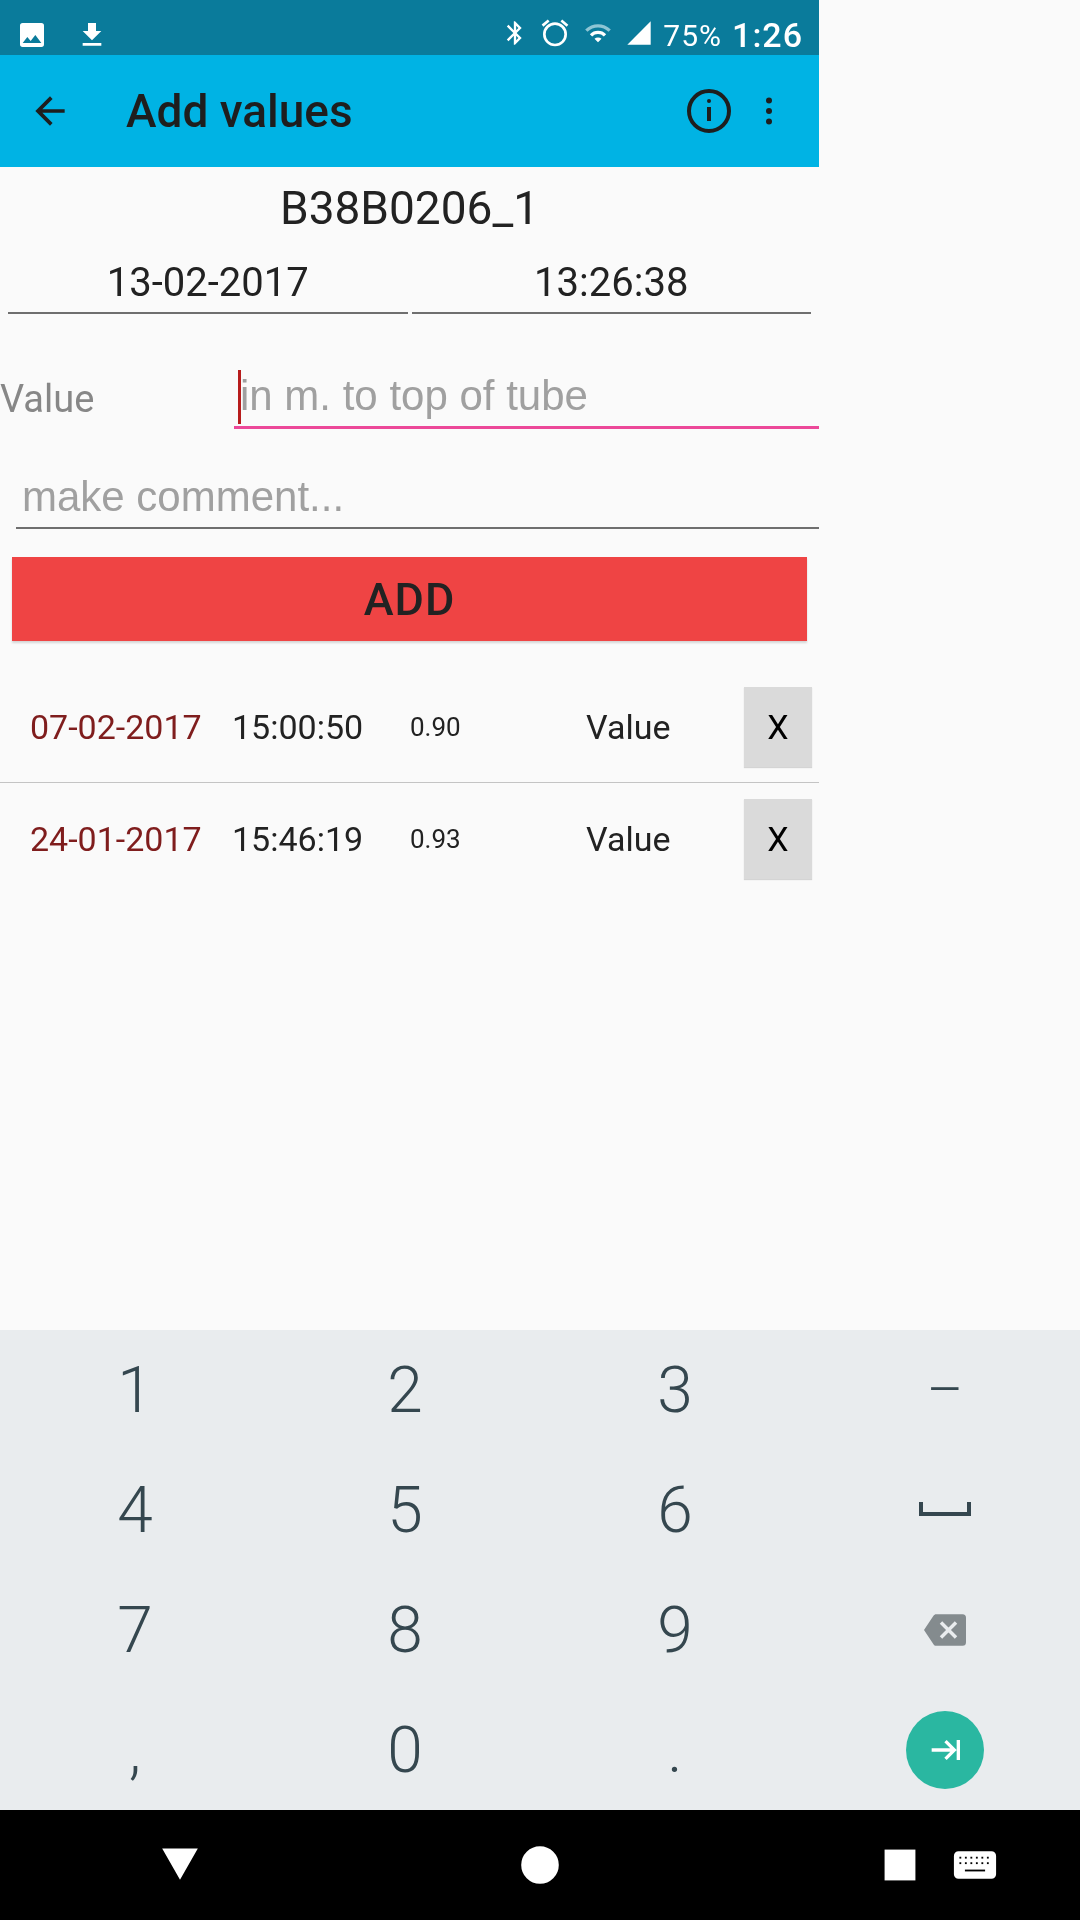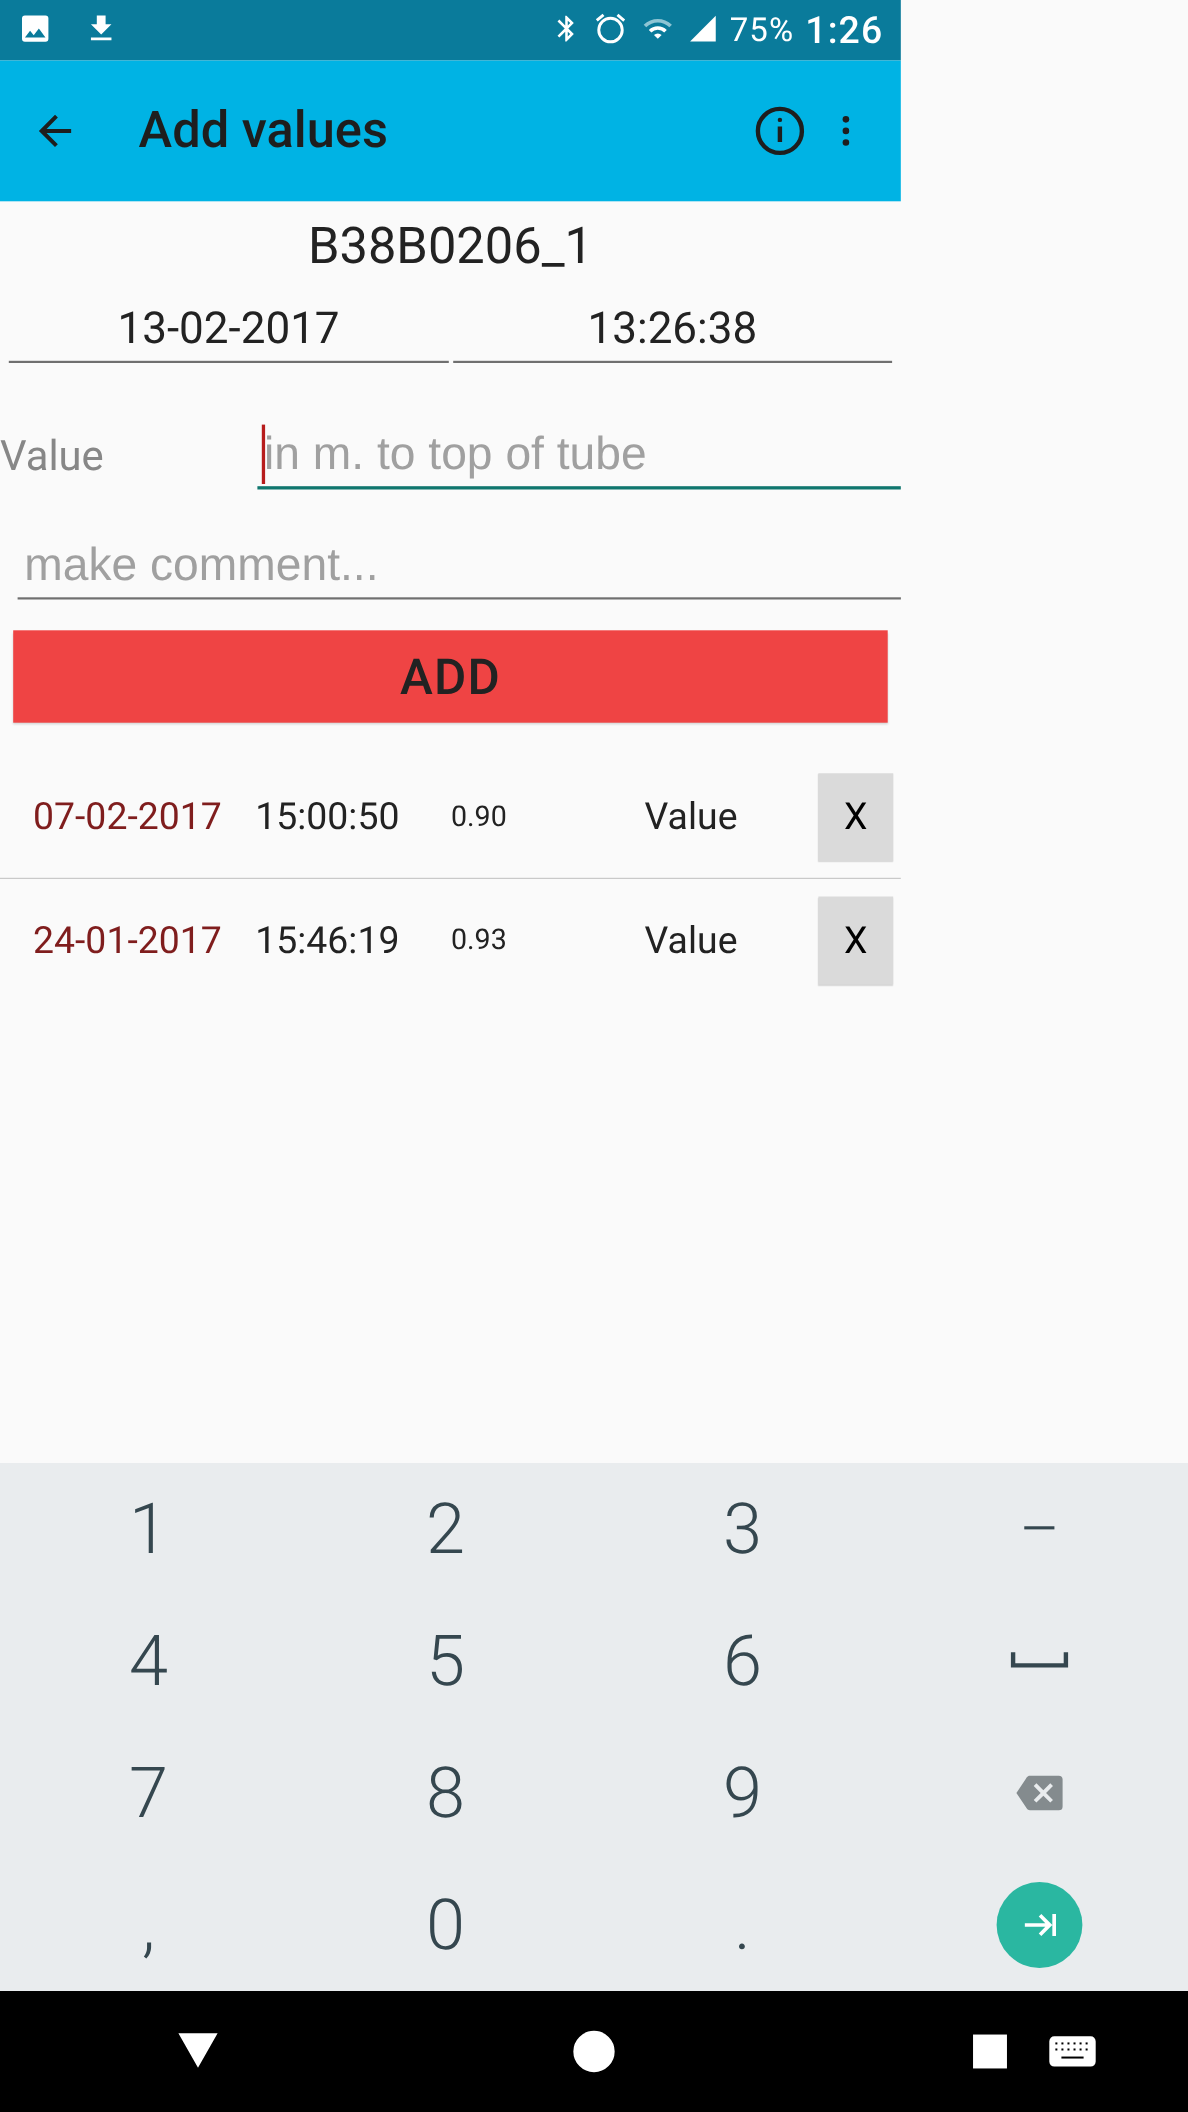--- a/index.html
+++ b/index.html
@@ -1,42 +1,42 @@
 <!DOCTYPE html>
 <html><head>
 <meta charset="utf-8">
 <style>
   * { box-sizing: border-box; margin: 0; padding: 0; }
   html, body { width: 819px; height: 1456px; font-family: Roboto, Arial, sans-serif; overflow: hidden; background: #fafafa; }
 
   
-  .status-bar { height: 55px; background: #0a7b9b; display: flex; align-items: center; justify-content: space-between; padding: 0 16px; color: #fff; gap: 16px; }
+  .status-bar { height: 55px; background: #0a7b9b; display: flex; align-items: flex-end; justify-content: space-between; padding: 0 16px; color: #fff; gap: 16px; }
   .status-left { display: flex; gap: 28px; align-items: center; }
   .status-right { display: flex; gap: 10px; align-items: center; }
   .status-right svg, .status-left svg { fill: #fff; }
   .status-batt { font-size: 30px; font-weight: 400; letter-spacing: 1px; }
   .status-time { font-size: 34px; font-weight: 500; letter-spacing: 1px; }
 
   
-  .app-bar { height: 128px; background: #00b3e4; display: flex; align-items: center; padding: 0 20px; color: #161616; }
+  .app-bar { height: 112px; background: #00b3e4; display: flex; align-items: center; padding: 0 20px; color: #161616; }
   .app-back { width: 60px; display: flex; align-items: center; justify-content: center; }
   .app-title { font-size: 46px; font-weight: 500; margin-left: 46px; flex: 1; color: #1e1e1e; }
   .app-info, .app-overflow { width: 60px; display: flex; align-items: center; justify-content: center; }
 
   
   .main { padding: 0; }
   .record-id { text-align: center; font-size: 46px; font-weight: 400; color: #222; padding: 14px 0 24px; }
 
   .datetime-row { display: flex; gap: 4px; padding: 0 8px; align-items: flex-end; }
   .dt-field { flex: 1; border-bottom: 2px solid #6f6f6f; text-align: center; font-size: 40px; padding-bottom: 6px; color: #222; }
 
   .field-row { display: flex; align-items: flex-end; padding: 0 0 0 0; margin-top: 54px; }
   .field-label { width: 234px; font-size: 38px; color: #878787; padding-left: 0; padding-bottom: 8px; }
   .field-input-wrap { flex: 1; position: relative; }
-  .field-input { width: 100%; border: none; border-bottom: 3px solid #0f766e; font-size: 42px; color: #222; padding: 4px 0 6px 6px; background: transparent; outline: none; }
+  .field-input { width: 100%; border: none; border-bottom: 3px solid #ec4899; font-size: 42px; color: #222; padding: 4px 0 6px 6px; background: transparent; outline: none; }
   .field-input.comment { border-bottom: 2px solid #6f6f6f; margin-left: 16px; }
   .field-input::placeholder { color: #a0a0a0; }
   .cursor { position: absolute; left: 4px; top: 2px; width: 3px; height: 54px; background: #b71c1c; }
 
   .add-btn { margin: 28px 12px 0; height: 84px; background: #ef4444; display: flex; align-items: center; justify-content: center; font-size: 45px; font-weight: 500; letter-spacing: 1px; color: #222; box-shadow: 0 2px 2px rgba(0,0,0,0.15); }
 
   .list { margin-top: 30px; }
   .list-row { display: flex; align-items: center; padding: 0 0 0 30px; height: 112px; border-bottom: 1px solid #c4c4c4; }
   .list-row:last-child { border-bottom: none; }
   .list-date { width: 202px; font-size: 34px; color: #7f1d1d; }

